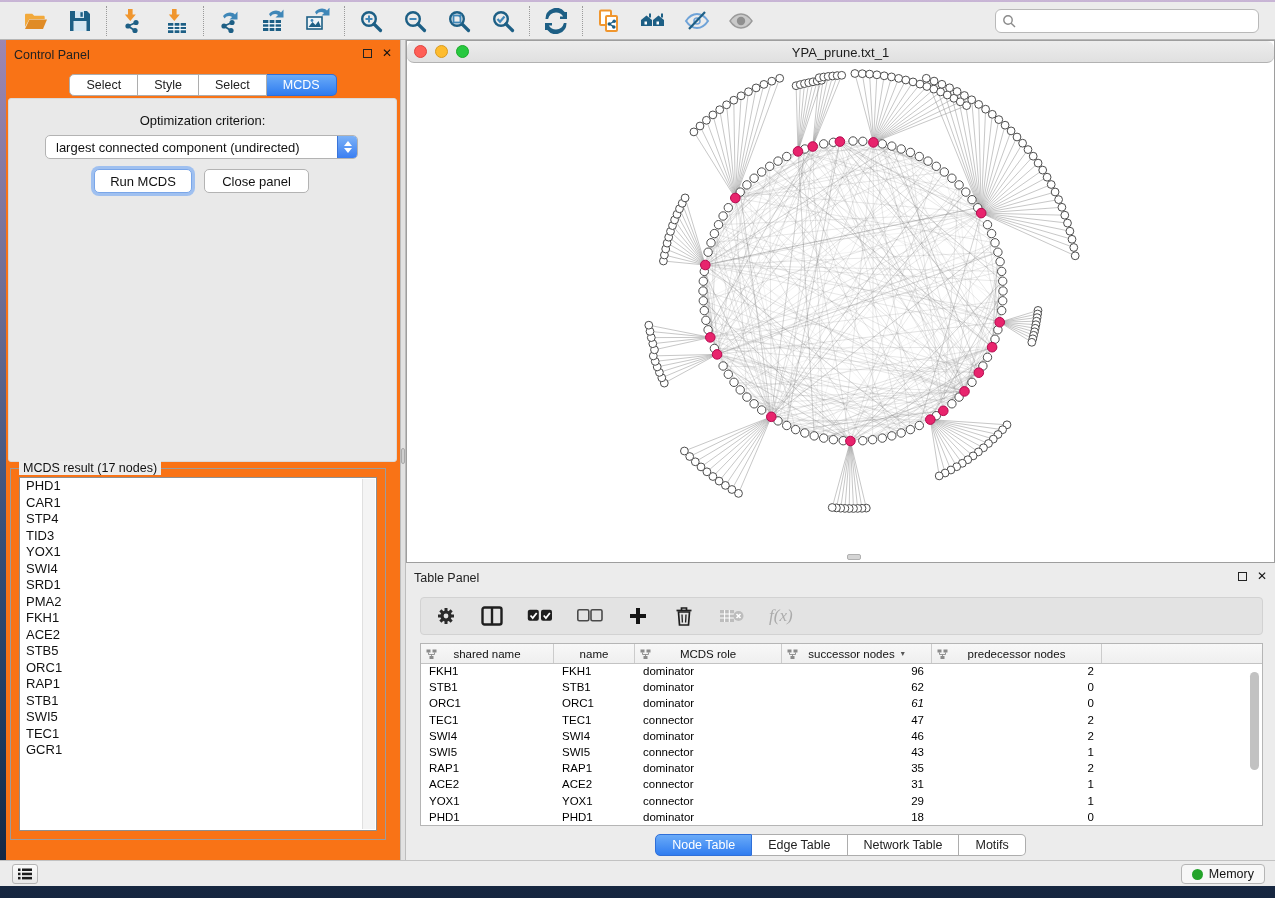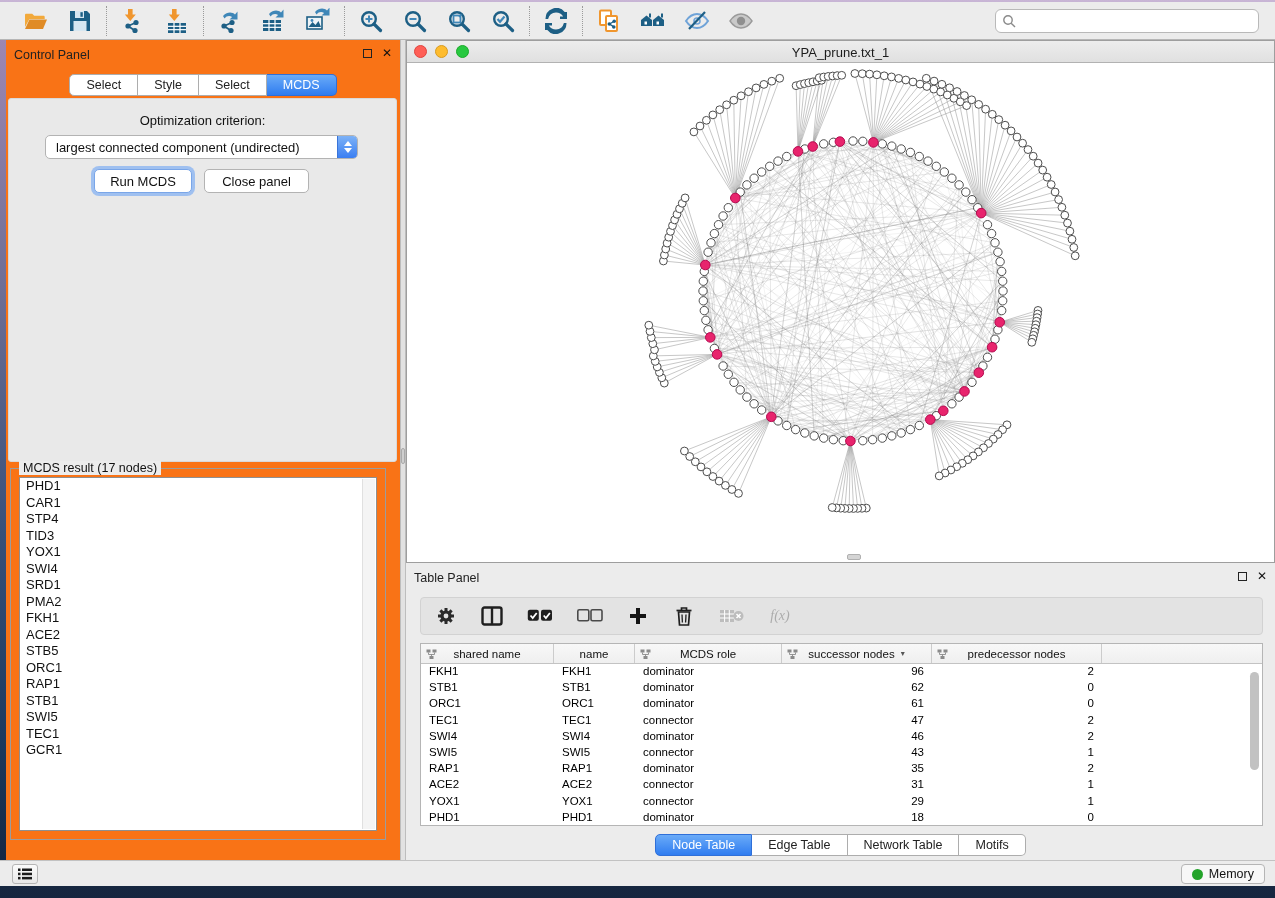--- a/index.html
+++ b/index.html
@@ -63,36 +63,36 @@
 
   
   .v-split { position:absolute; left:400px; top:38px; width:6px; height:820px; background:#e2e2e2;
     border-left:1px solid #bdbdbd; border-right:1px solid #bdbdbd; }
   .v-split-handle { position:absolute; left:0px; top:408px; width:4px; height:16px; background:#cfcfcf; border:1px solid #aaa; border-radius:2px; }
 
   
   .network-window { position:absolute; left:406px; top:38px; width:869px; height:523px;
     border:1px solid #9e9e9e; background:#fff; }
   .net-titlebar { position:relative; height:22px; background:linear-gradient(#ededed,#e0e0e0);
-    border-bottom:1px solid #b2b2b2; }
+    border-bottom:1px solid #b2b2b2;border-radius:7px; }
   .lights { position:absolute; left:7px; top:4px; display:flex; gap:8px; }
   .light { width:13px; height:13px; border-radius:50%; }
   .light.r { background:#ff5f57; border:1px solid #e0443e; }
   .light.y { background:#febc2e; border:1px solid #d89b20; }
   .light.g { background:#28c840; border:1px solid #1aab29; }
   .net-title { position:absolute; width:100%; text-align:center; top:4px; font-size:13px; color:#1c1c1c; }
   .net-canvas { position:absolute; top:22px; left:0; right:0; bottom:0; background:#fff; }
   .h-split-handle { position:absolute; left:440px; bottom:2px; width:14px; height:6px; background:#d4d4d4; border:1px solid #b0b0b0; border-radius:2px; }
 
   
   .table-panel { position:absolute; left:406px; top:561px; width:869px; height:297px; background:#ececec; }
   .tp-toolbar { position:absolute; left:14px; right:12px; top:34px; height:38px; background:#e3e3e3;
     border:1px solid #d2d2d2; border-radius:4px; display:flex; align-items:center; gap:24px; padding-left:14px; }
   .tp-btn { display:flex; align-items:center; justify-content:center; min-width:22px; height:24px; }
-  .fx { font-family:"Liberation Serif","DejaVu Serif",serif; font-style:italic; font-size:14px; color:#ababab; }
+  .fx { font-family:"Liberation Serif","DejaVu Serif",serif; font-style:italic; font-size:17px; color:#ababab; }
 
   .node-table { position:absolute; left:14px; right:12px; top:80px; height:183px; background:#fff;
     border:1px solid #b5b5b5; }
   .nt-header { display:flex; height:20px; background:linear-gradient(#f8f8f8,#efefef); border-bottom:1px solid #c3c3c3; }
   .nt-hcell { position:relative; border-right:1px solid #cccccc; display:flex; align-items:center; justify-content:center;
     font-size:11.5px; color:#111; }
   .nt-hcell .shared-icon { position:absolute; left:5px; top:5px; }
   .sort-arrow { font-size:8px; color:#555; margin-left:6px; }
   .nt-body { position:relative; }
   .nt-row { display:flex; height:16.2px; }
@@ -1250,21 +1250,21 @@
             <div class="nt-cell" style="width: 133px;">STB1</div>
             <div class="nt-cell" style="width: 81px;">STB1</div>
             <div class="nt-cell" style="width: 147px;">dominator</div>
             <div class="nt-cell num" style="width: 150px;">62</div>
             <div class="nt-cell num" style="width: 170px;">0</div>
           </div>
           <div class="nt-row">
             <div class="nt-cell" style="width: 133px;">ORC1</div>
             <div class="nt-cell" style="width: 81px;">ORC1</div>
             <div class="nt-cell" style="width: 147px;">dominator</div>
-            <div class="nt-cell num" style="width: 150px;">61</div>
+            <div class="nt-cell num" style="width: 150px; font-style: italic;">61</div>
             <div class="nt-cell num" style="width: 170px;">0</div>
           </div>
           <div class="nt-row">
             <div class="nt-cell" style="width: 133px;">TEC1</div>
             <div class="nt-cell" style="width: 81px;">TEC1</div>
             <div class="nt-cell" style="width: 147px;">connector</div>
             <div class="nt-cell num" style="width: 150px;">47</div>
             <div class="nt-cell num" style="width: 170px;">2</div>
           </div>
           <div class="nt-row">

